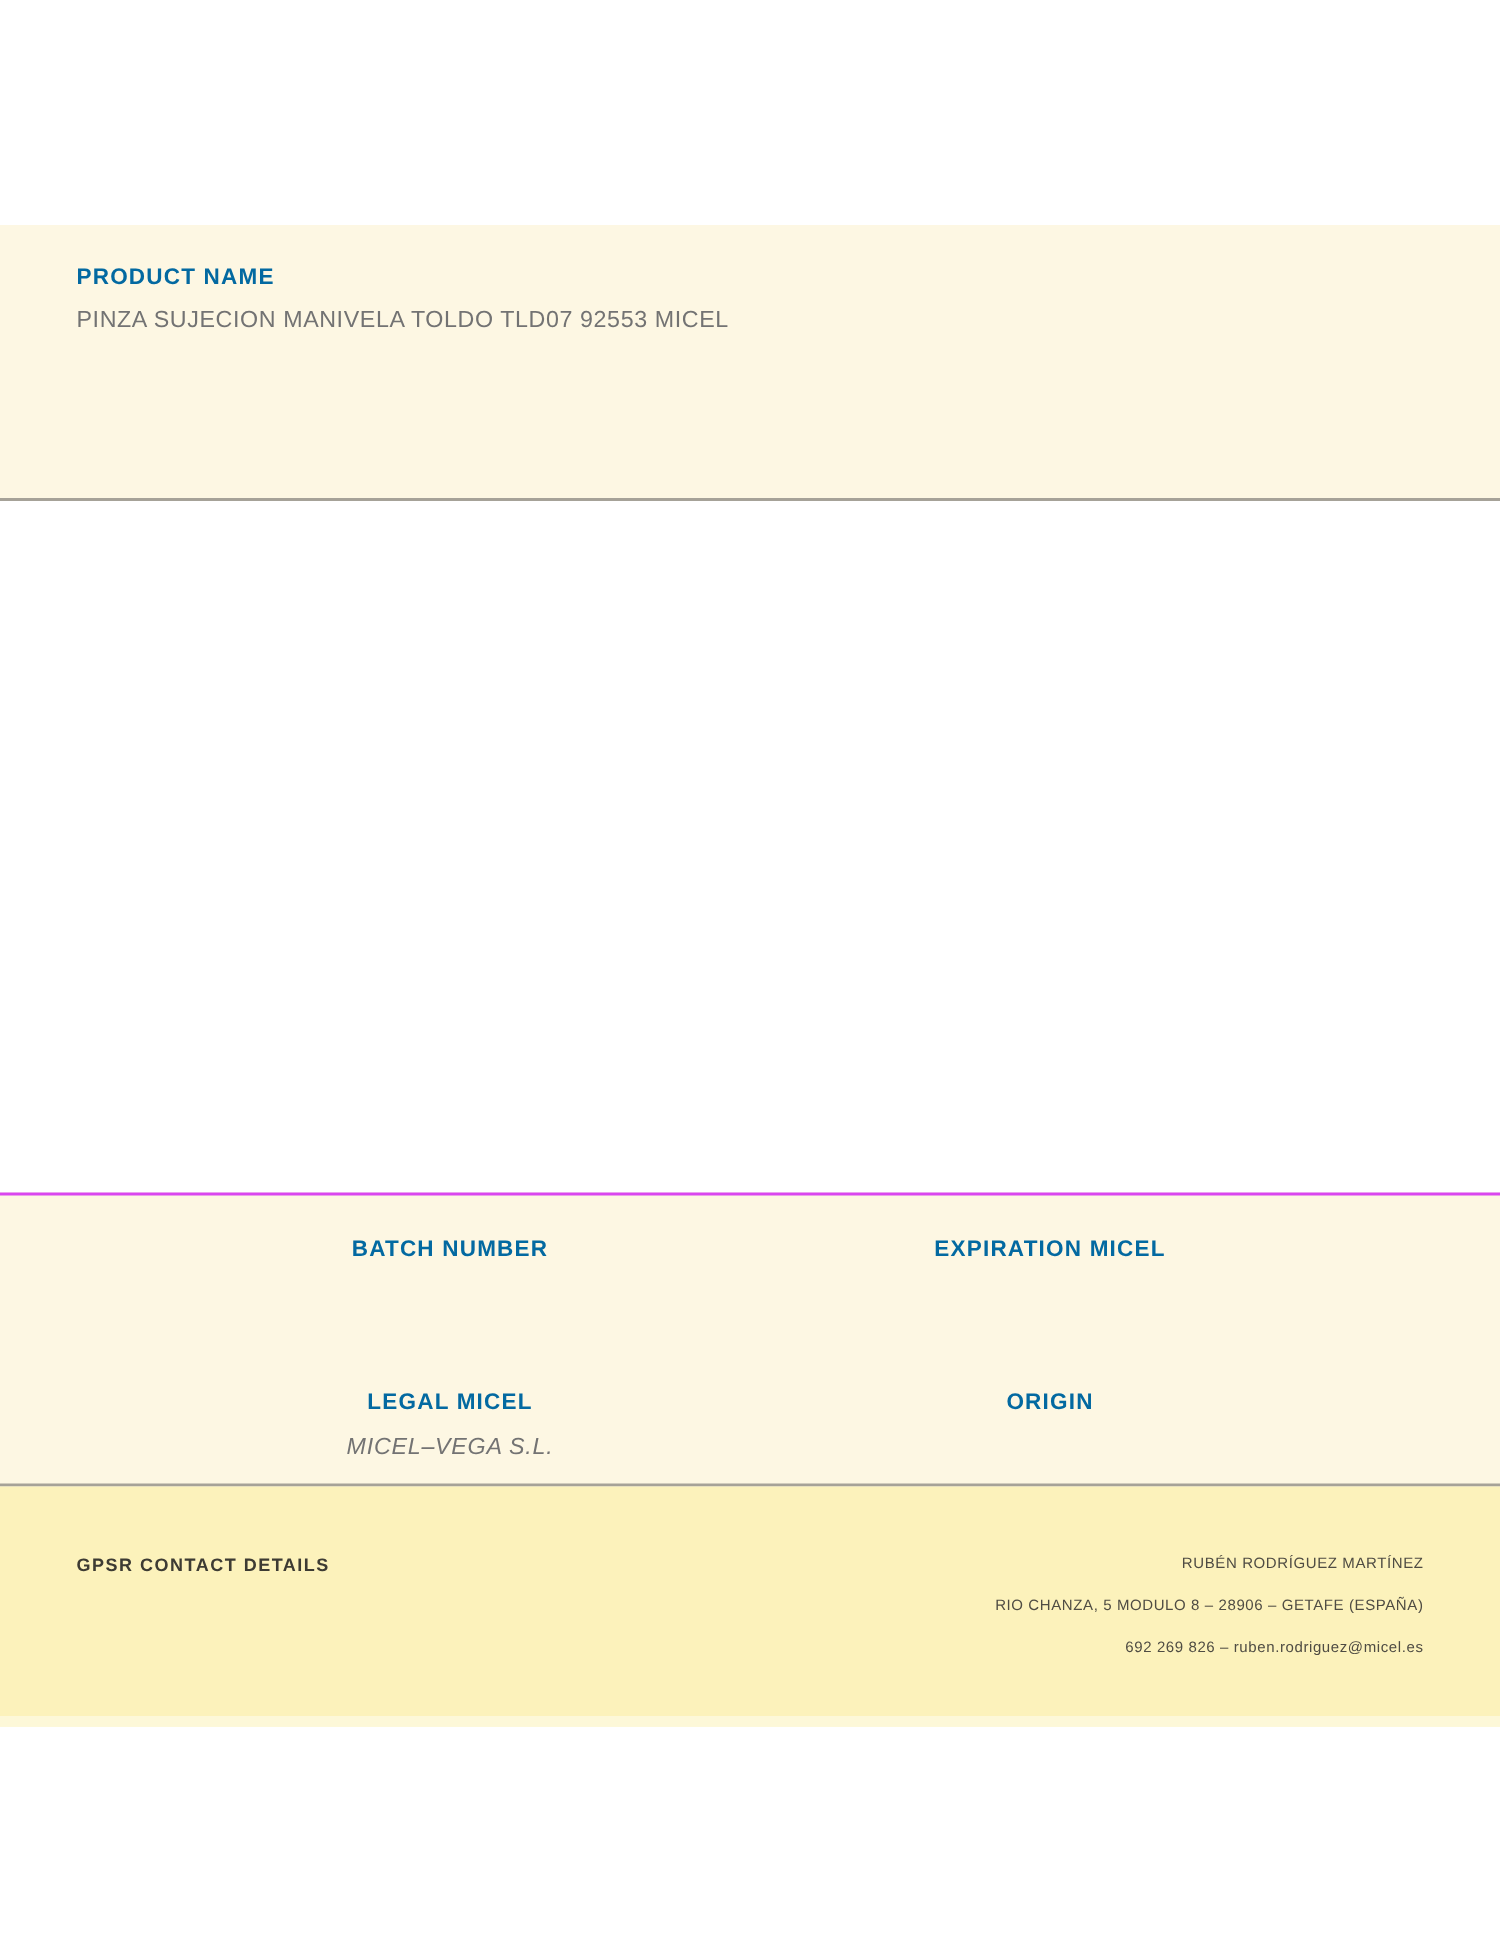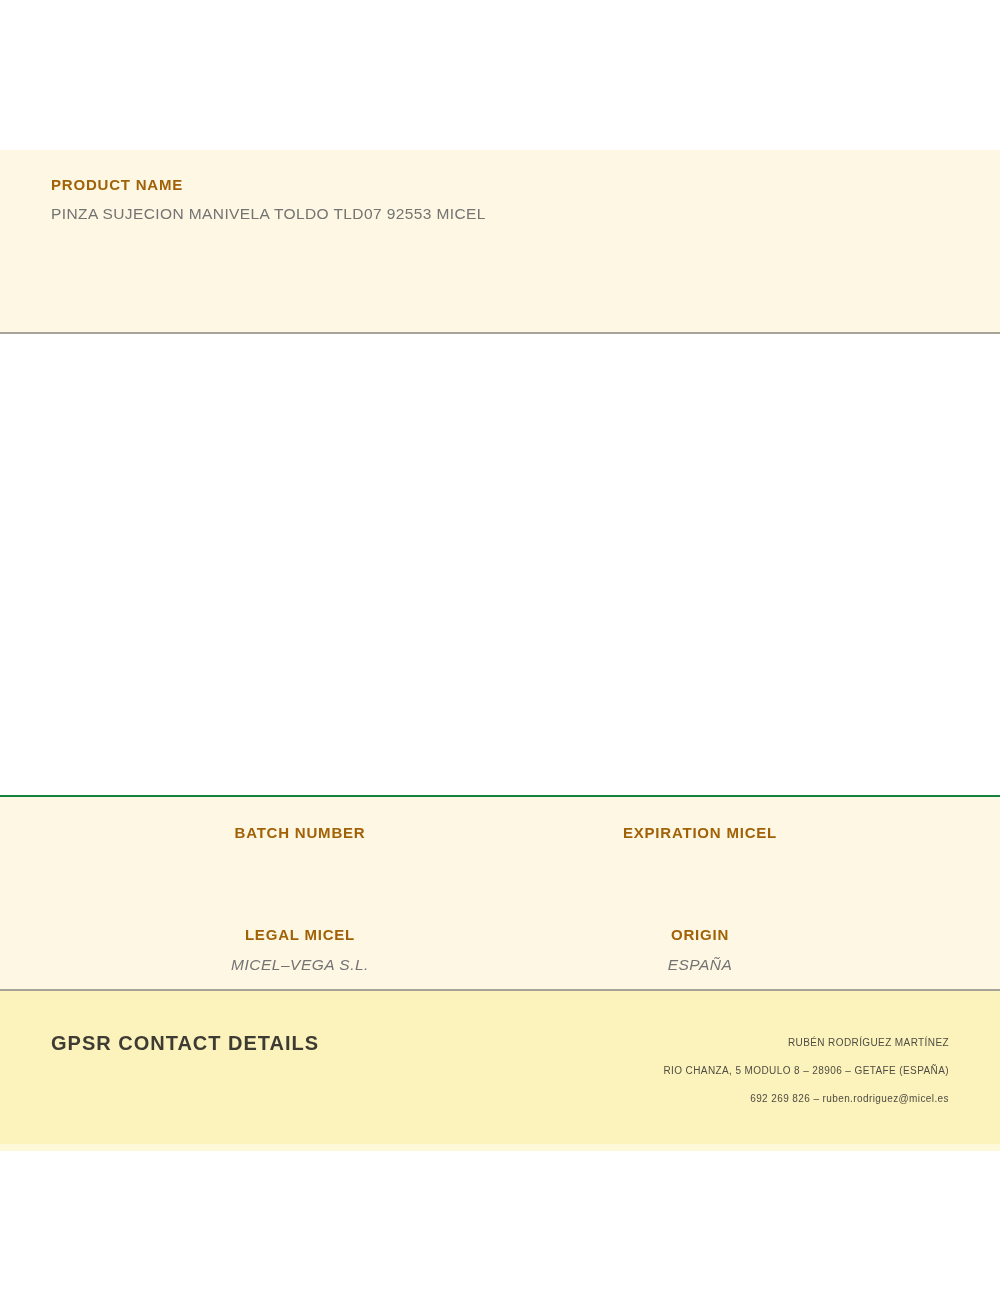--- a/index.html
+++ b/index.html
@@ -28,35 +28,35 @@
     background: #fdf7e3;
     border-bottom: 2px solid #a6a298;
     height: 184px;
     padding: 26px 51px 19px 51px;
   }
   .label {
     font-weight: bold;
     font-size: 15px;
     line-height: 18px;
     letter-spacing: 0.8px;
-    color: #a16207;
+    color: #0369a1;
   }
   .value {
     font-size: 15.5px;
     line-height: 18px;
     letter-spacing: 0.4px;
     color: #737373;
     margin-top: 11px;
   }
   .field-ean { margin-top: 43px; }
 
   
   .batch-panel {
     background: #fdf7e3;
-    border-top: 2px solid #15803d;
+    border-top: 2px solid #d946ef;
     border-bottom: 2px solid #a6a298;
     height: 196px;
     padding: 27px 0;
   }
   .grid {
     margin: 0 100px;
     display: grid;
     grid-template-columns: 1fr 1fr;
     text-align: center;
   }
@@ -69,21 +69,21 @@
     height: 160px;
     position: relative;
   }
   .gpsr-inner {
     display: flex;
     justify-content: space-between;
     align-items: flex-start;
     padding: 38px 51px 0 51px;
   }
   .gpsr-label {
-    font-size: 20px;
+    font-size: 12px;
     line-height: 28px;
     letter-spacing: 1px;
     color: #3d3b33;
   }
   .contact {
     text-align: right;
     font-size: 10px;
     line-height: 28px;
     letter-spacing: 0.4px;
     color: #4f4c43;
@@ -122,21 +122,20 @@
         <div class="value"></div>
       </div>
     </div>
     <div class="grid grid-second">
       <div class="cell">
         <div class="label">LEGAL MICEL</div>
         <div class="value">MICEL–VEGA S.L.</div>
       </div>
       <div class="cell">
         <div class="label">ORIGIN</div>
-        <div class="value">ESPAÑA</div>
       </div>
     </div>
   </section>
 
   <section class="panel gpsr-panel">
     <div class="gpsr-inner">
       <div class="label gpsr-label">GPSR CONTACT DETAILS</div>
       <div class="contact">
         <div class="contact-line">RUBÉN RODRÍGUEZ MARTÍNEZ</div>
         <div class="contact-line">RIO CHANZA, 5 MODULO 8 – 28906 – GETAFE (ESPAÑA)</div>

